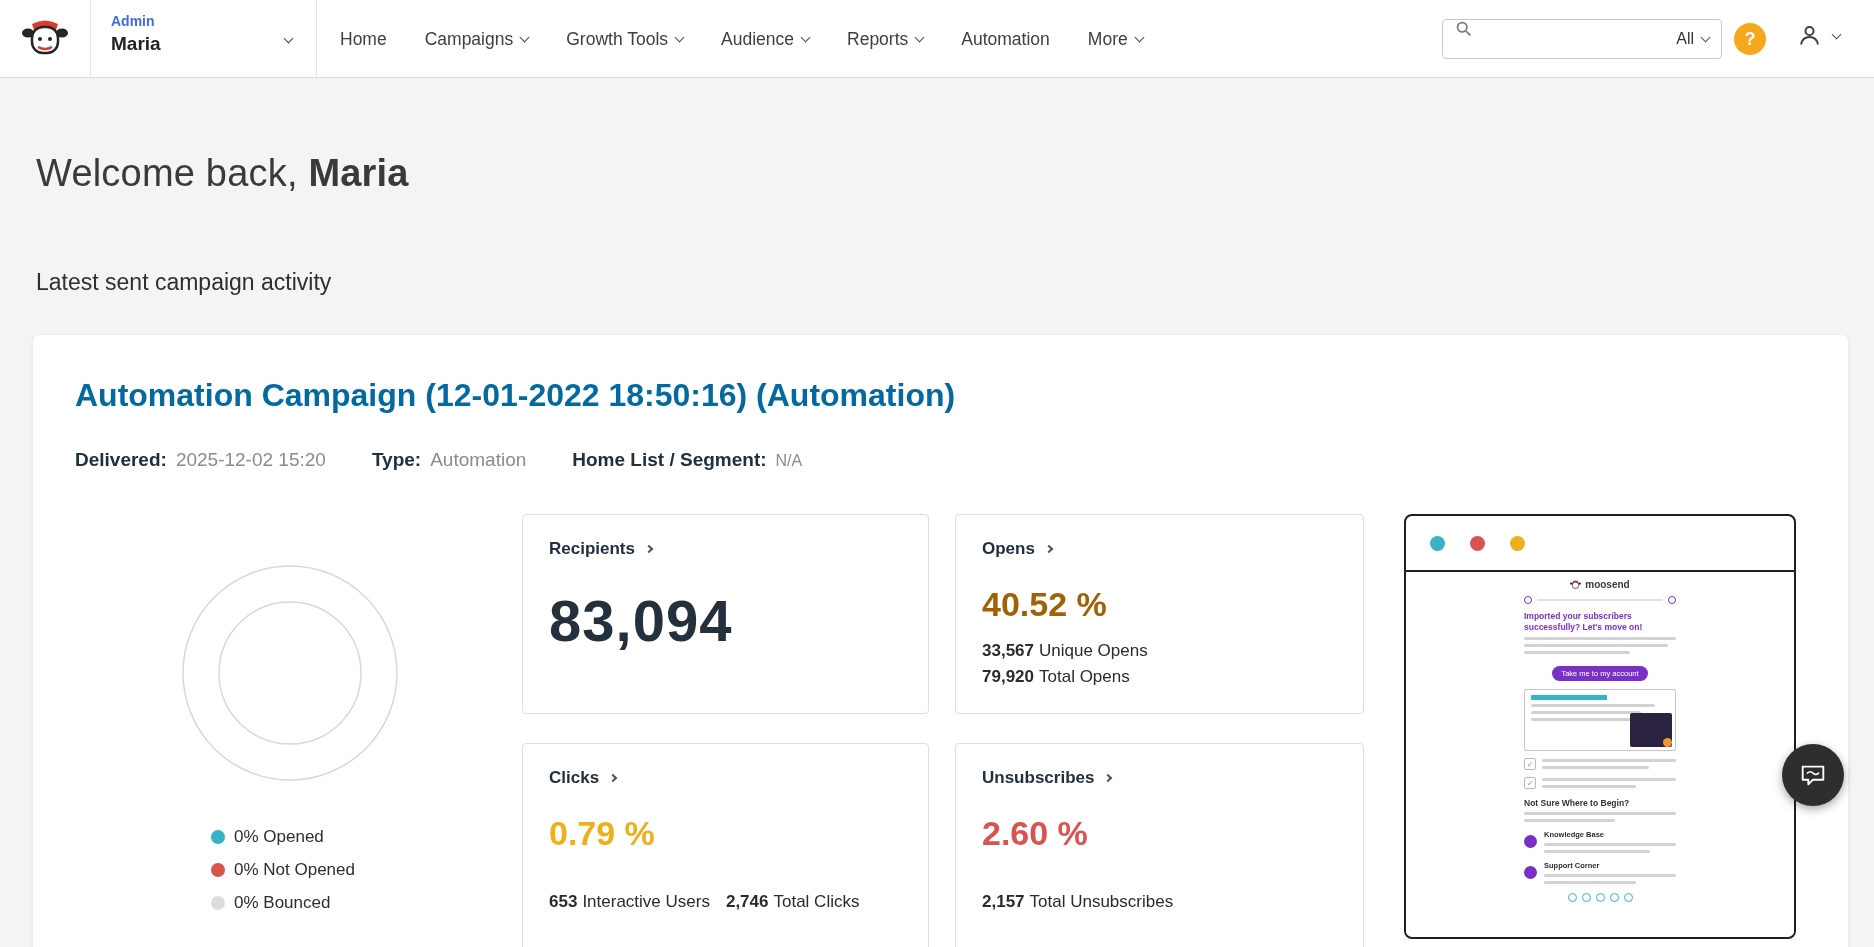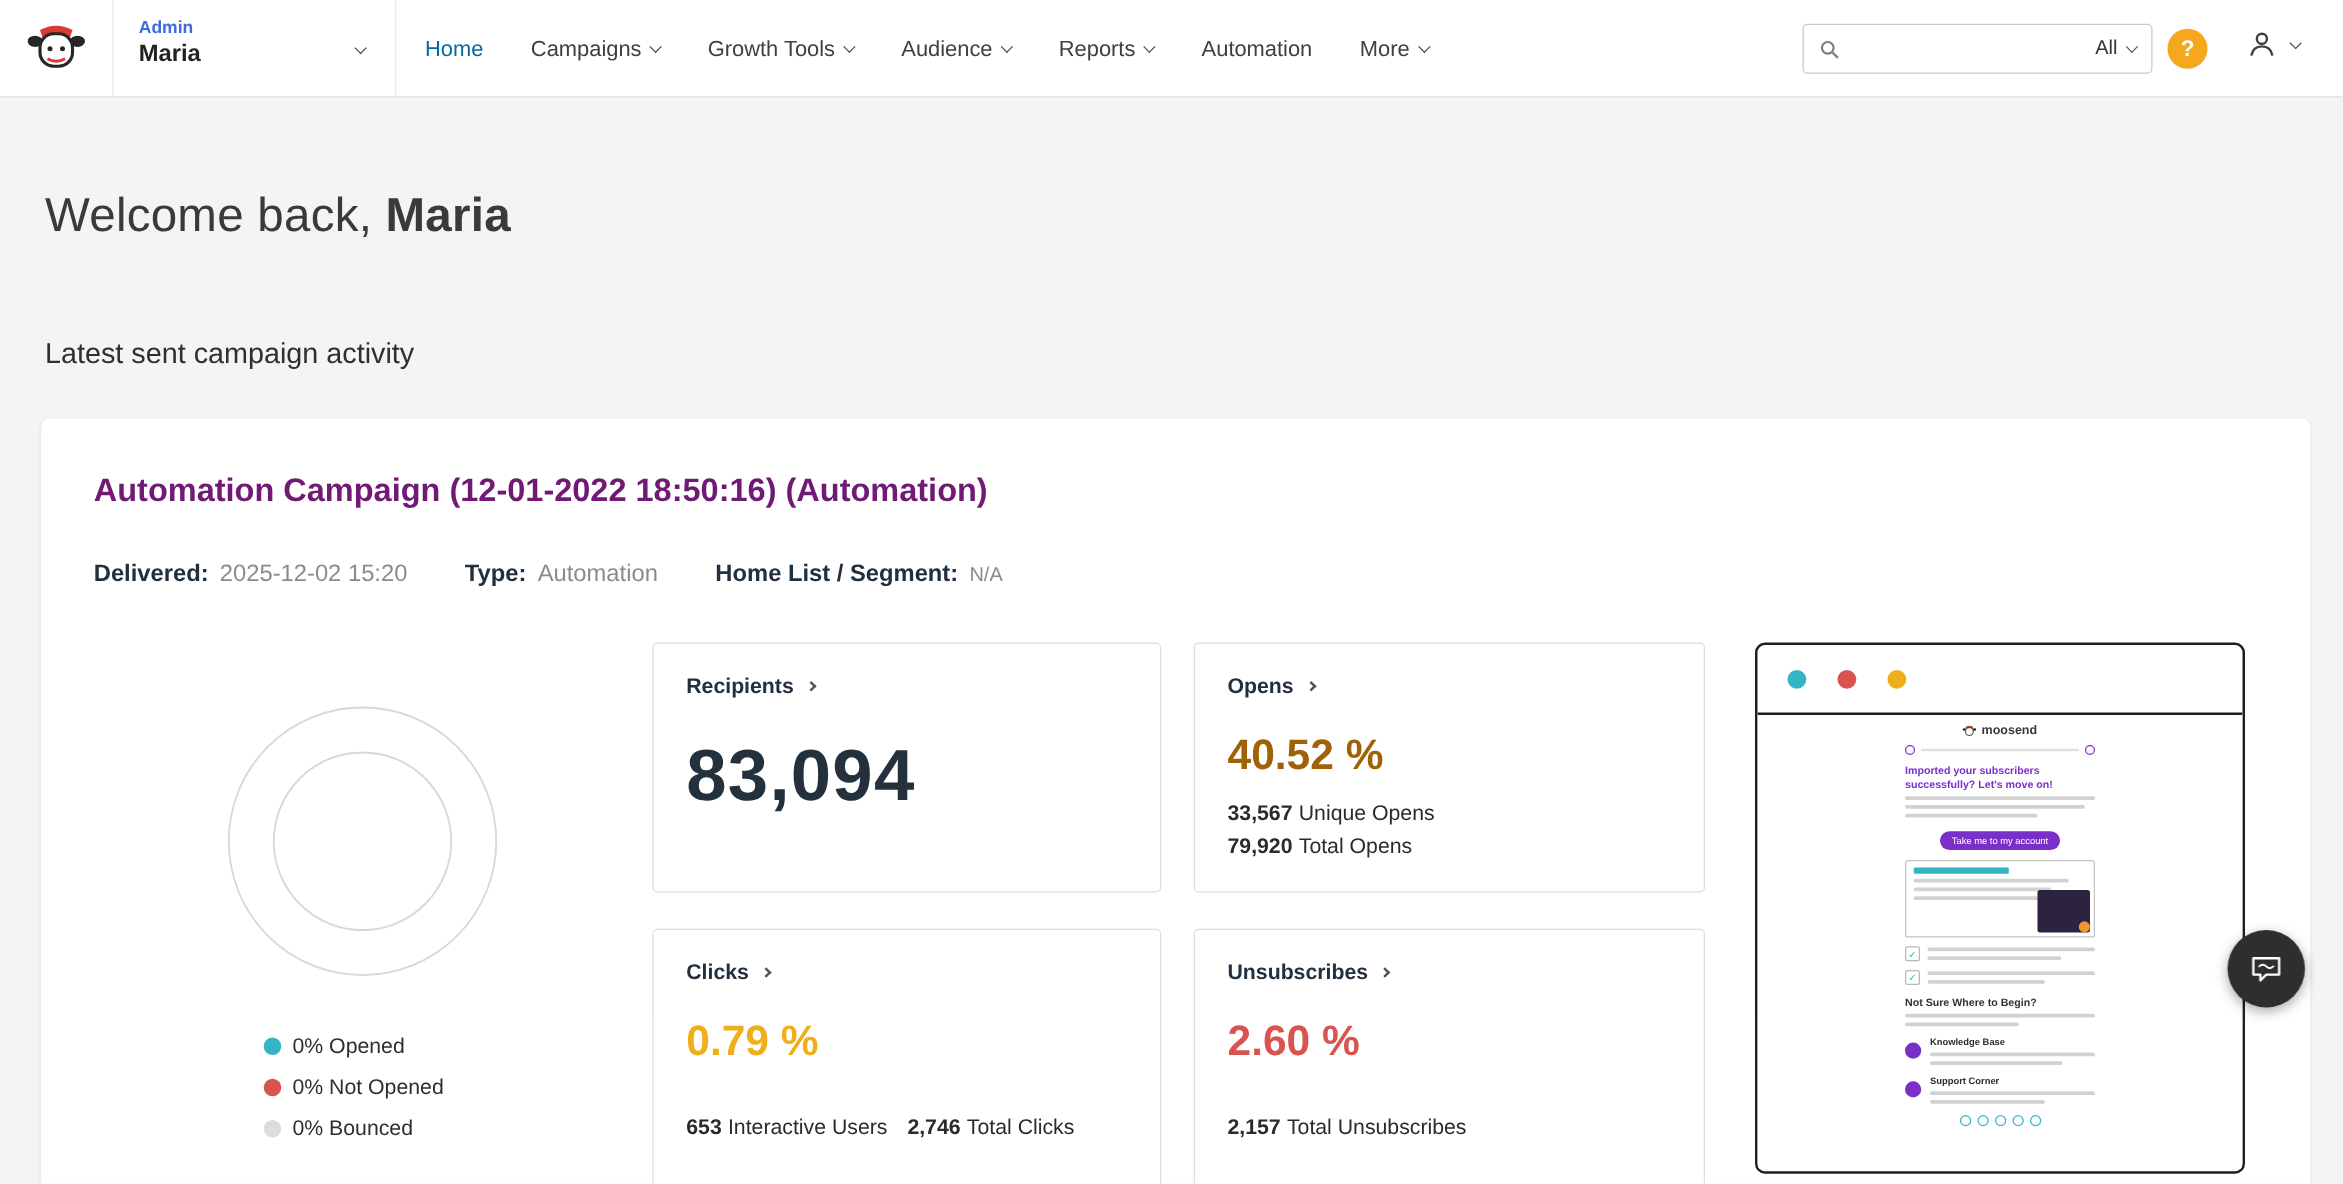--- a/index.html
+++ b/index.html
@@ -14,38 +14,38 @@
   .acc-role { display:block; font-size:14px; font-weight:700; }
   .acc-name { display:block; font-size:19px; font-weight:700; color:#222; margin-top:4px; }
   .account .chev { position:absolute; right:24px; top:35px; color:#444; }
   .navlinks { position:absolute; left:340px; top:0; height:78px; display:flex; align-items:center; gap:38px; }
   .navlink { display:flex; align-items:center; gap:8px; font-size:17.5px; color:#3c4046; cursor:pointer; text-decoration:none; white-space:nowrap; }
   .navlink .chev { margin-top:-4px; color:#4a4a4a; }
   .chev { display:inline-block; width:7px; height:7px; border-right:1.8px solid currentColor; border-bottom:1.8px solid currentColor; transform:rotate(45deg); }
   .chev.right { transform:rotate(-45deg); }
 
   .search { position:absolute; left:1442px; top:19px; width:280px; height:40px; background:#fff;
-    border:1px solid #c9c9c9; border-radius:4px; display:flex; align-items:center; padding:0 12px; }
+    border:1px solid #c9c9c9; border-radius:4px; display:flex; padding:0 12px; }
   .search input { border:none; outline:none; flex:1; font-size:16px; min-width:0; font-family:inherit; }
   .scope { display:flex; align-items:center; gap:8px; font-size:16px; color:#333; cursor:pointer; padding-left:8px; }
   .scope .chev { margin-top:-3px; color:#555; }
   .help { position:absolute; left:1734px; top:23px; width:32px; height:32px; border-radius:50%;
     color:#fff; font-size:18px; font-weight:700; text-align:center; line-height:32px; cursor:pointer; }
   .profile { position:absolute; left:1796px; top:22px; display:flex; align-items:center; gap:10px; cursor:pointer; }
   .profile .chev { color:#555; margin-top:-3px; }
 
   
   main { padding-top:74px; }
   h1.greeting { margin-left:36px; font-size:38px; font-weight:400; color:#3a3a3a; letter-spacing:.2px; }
   h1.greeting b { font-weight:700; }
   h2.section { margin-left:36px; margin-top:74px; font-size:23px; font-weight:400; color:#2f2f2f; }
 
   .card { position:relative; margin:39px 0 0 33px; width:1815px; height:622px; background:#fff;
     border-radius:6px; box-shadow:0 1px 4px rgba(0,0,0,.08); }
-  .camp-title { position:absolute; left:42px; top:42px; font-size:26px; font-weight:700; color:#701a75; }
+  .camp-title { position:absolute; left:42px; top:42px; font-size:32px; font-weight:700; color:#0369a1; }
   .meta { position:absolute; left:42px; top:114px; display:flex; gap:46px; align-items:baseline; }
   .pair { display:flex; gap:9px; align-items:baseline; }
   .m-label { font-size:19px; font-weight:700; color:#21303e; }
   .m-val { font-size:19px; color:#8b8b8b; }
   .m-val.small { font-size:16px; }
 
   .donut-svg { position:absolute; left:147px; top:228px; }
   .legend { position:absolute; left:178px; top:492px; display:flex; flex-direction:column; gap:13px; }
   .legend-row { display:flex; align-items:center; gap:9px; font-size:17px; color:#2e2e2e; }
   .legend-dot { width:14px; height:14px; border-radius:50%; flex:0 0 auto; }
@@ -117,21 +117,21 @@
     </svg>
   </div>
 
   <div class="account">
     <span class="acc-role" style="color: rgb(62, 108, 224);">Admin</span>
     <span class="acc-name">Maria</span>
     <span class="chev"></span>
   </div>
 
   <nav class="navlinks">
-    <a class="navlink active" style="color: #0369a1;">
+    <a class="navlink active" style="color: #404040;">
         <span>Home</span>
       </a>
     <a class="navlink">
         <span>Campaigns</span>
         <span class="chev"></span>
       </a>
     <a class="navlink">
         <span>Growth Tools</span>
         <span class="chev"></span>
       </a>

